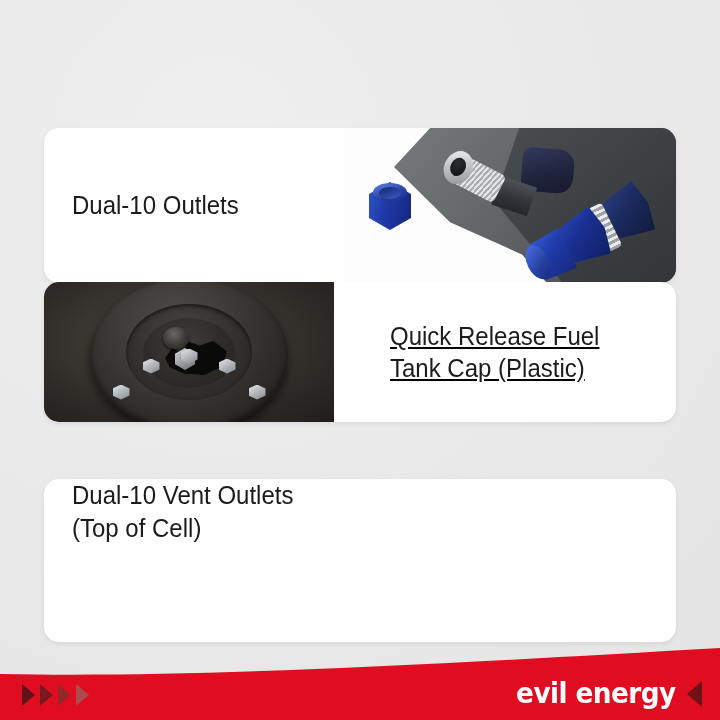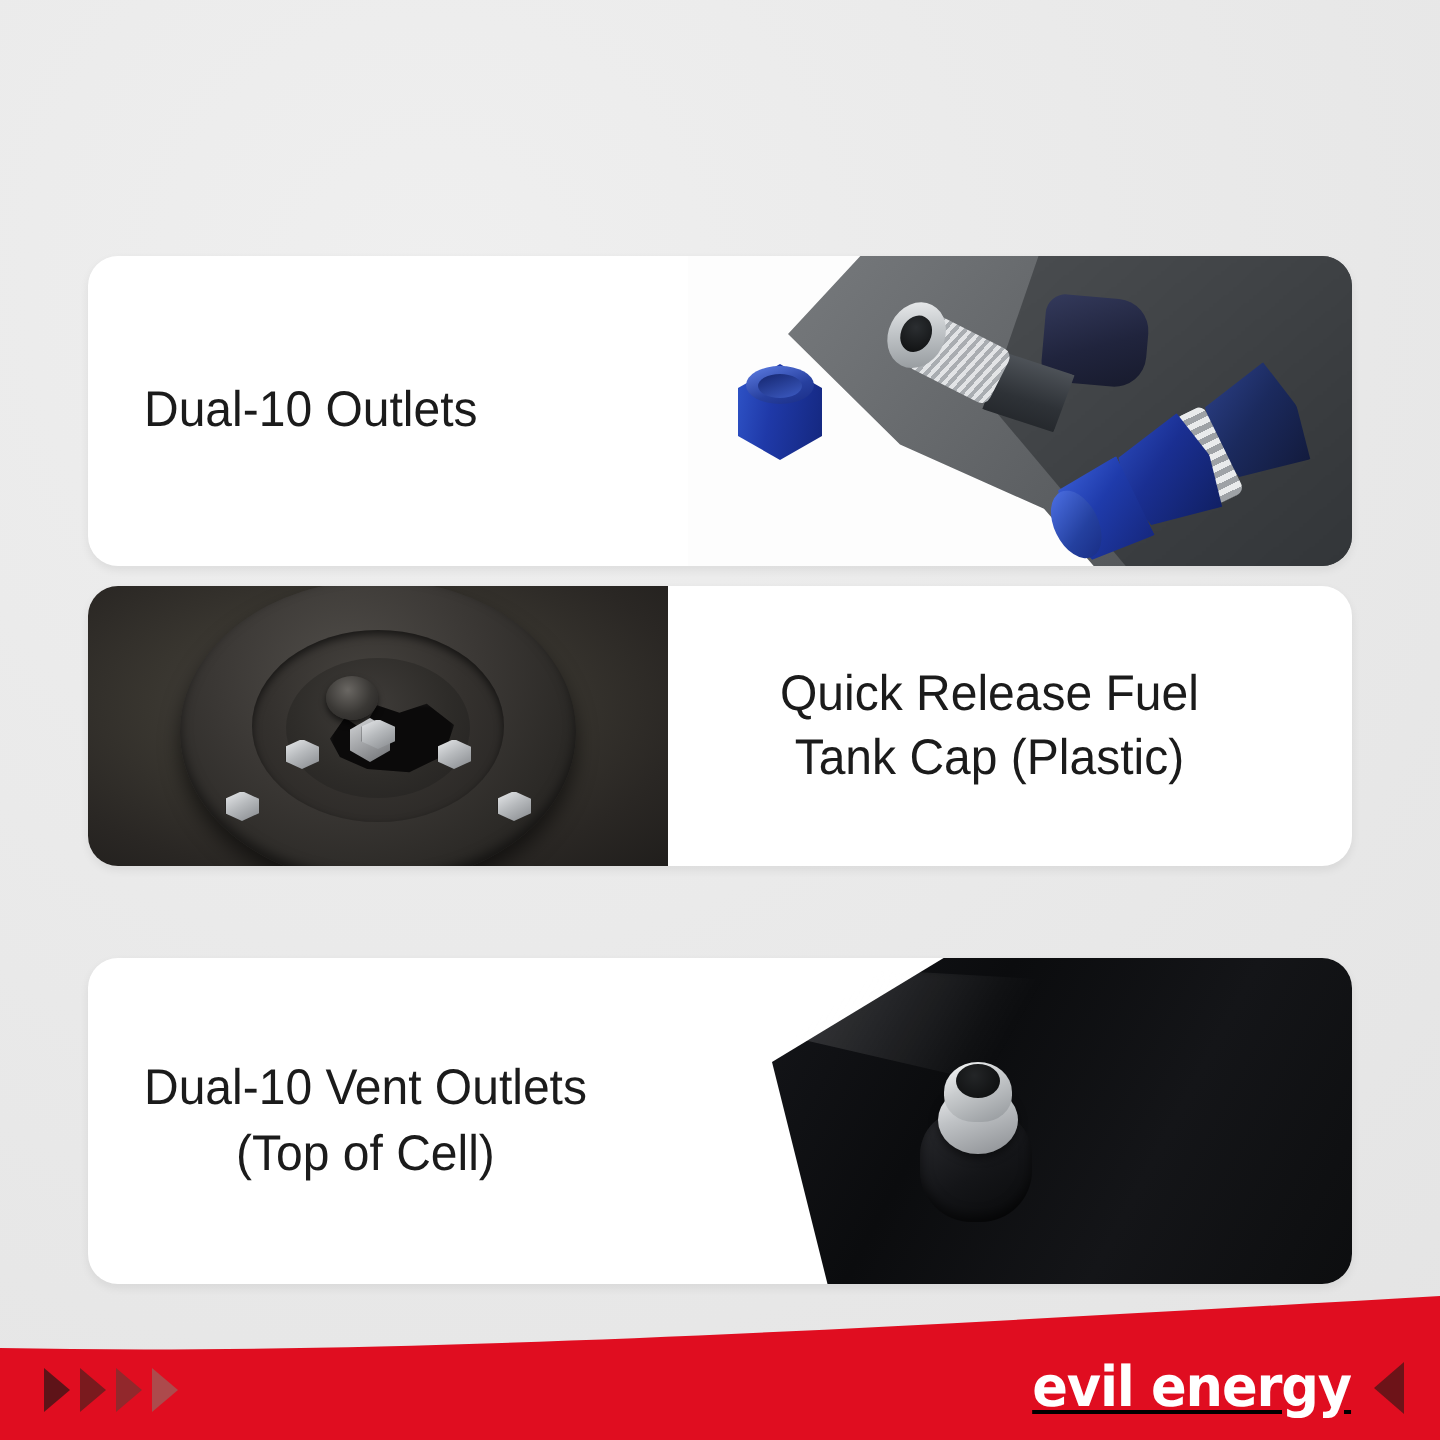--- a/index.html
+++ b/index.html
@@ -55,25 +55,24 @@
   
   .card {
     position: absolute;
     left: 44px;
     width: 632px;
     background: #ffffff;
     border-radius: 15px;
     box-shadow: 0 2px 5px rgba(0,0,0,0.07);
     overflow: hidden;
     display: flex;
-    text-align: center;
   }
   #card-1 { top: 128px; height: 155px; }
-  #card-2 { top: 293px; height: 140px; }
-  #card-3 { top: 479px; height: 163px; }
+  #card-2 { top: 282px; height: 140px; text-decoration: underline; }
+  #card-3 { top: 479px; height: 163px; flex-direction: column; }
 
   .card-text {
     display: flex;
     align-items: center;
     box-sizing: border-box;
   }
   .card-text p {
     margin: 0;
     font-size: 25px;
     line-height: 1.30;
@@ -389,21 +388,20 @@
   .chev.c2 { border-left-color: #7a1a1e; }
   .chev.c3 { border-left-color: #92282c; }
   .chev.c4 { border-left-color: #ad4a4c; }
 
   #brand {
     position: absolute;
     right: 18px; bottom: 12px;
     display: flex;
     align-items: center;
     gap: 6px;
-    text-decoration: underline;
   }
   #brand-name {
     font-family: "DejaVu Sans", sans-serif;
     font-size: 28px;
     font-weight: 700;
     color: #ffffff;
     letter-spacing: -0.6px;
     line-height: 1;
     transform: scaleX(0.94);
   }

